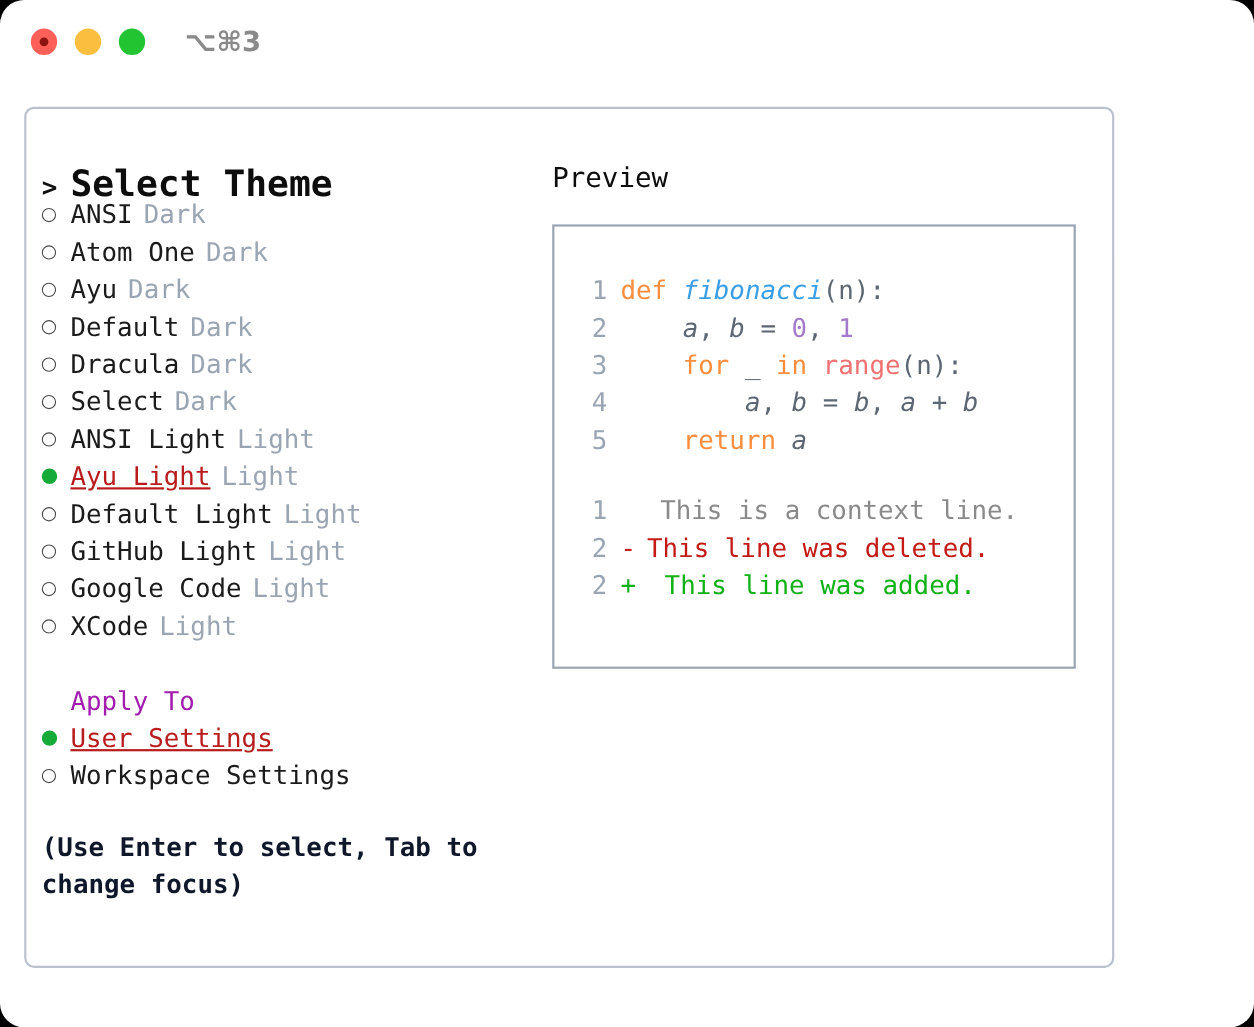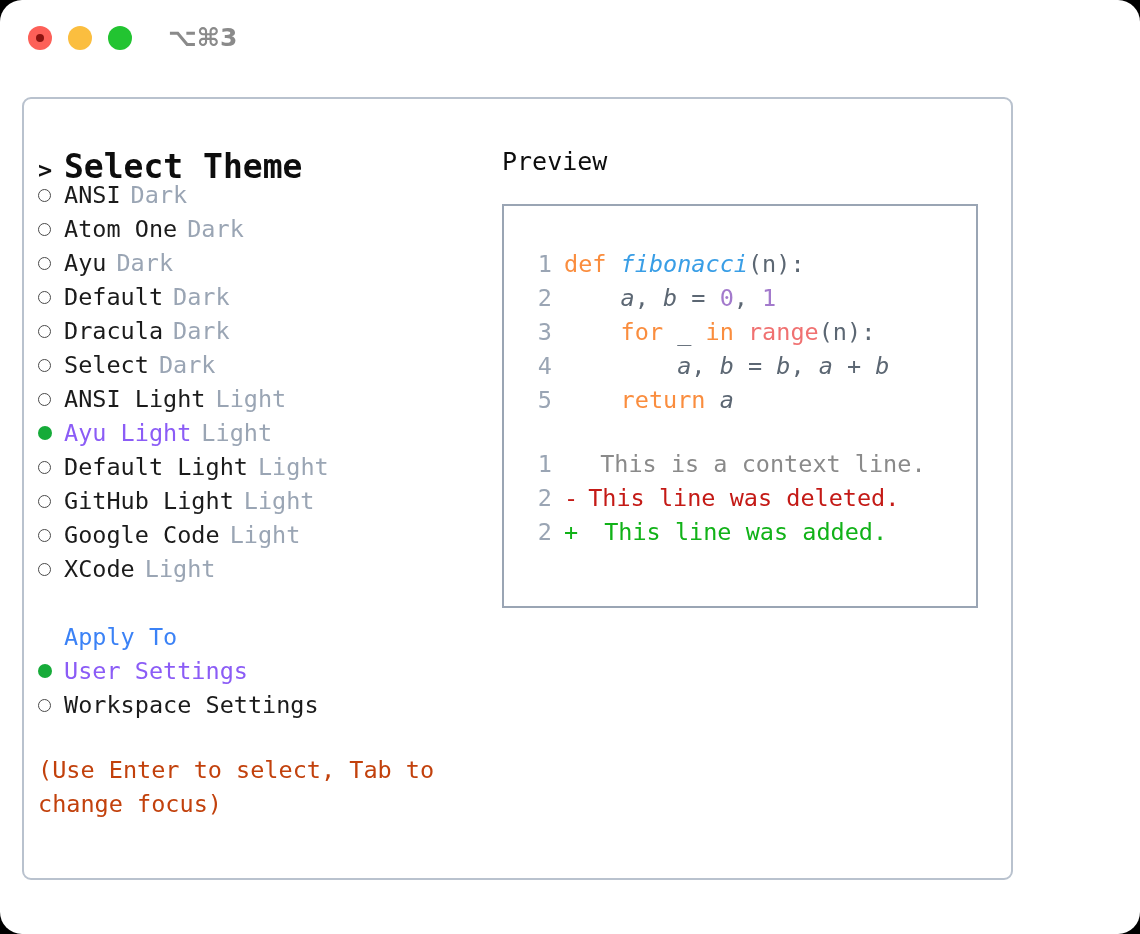--- a/index.html
+++ b/index.html
@@ -125,43 +125,44 @@
     display: inline-block;
     width: 14px;
     height: 14px;
     border-radius: 50%;
     background: #16ab39;
   }
   .label {
     color: #1b1b1b;
     font-weight: normal;
   }
-  .label.selected { color: #8b5cf6; }
+  .label.selected { color: #b91c1c; text-decoration: underline; }
   .tag {
     color: #9aa5b4;
     margin-left: 10px;
   }
   .heading {
     font-weight: bold;
     font-size: 33px;
     color: #0d0d0d;
   }
   .section-head {
     font-size: 23.5px;
-    color: #3b82f6;
+    color: #a21caf;
   }
   .spacer { height: 34px; }
   .spacer-sm { height: 24px; }
 
   .hint {
     margin-top: 4px;
     font-size: 23.5px;
     line-height: 34px;
-    color: #c2410c;
+    color: #0f172a;
     width: 420px;
+    font-weight: bold;
   }
 
   
   .right-col {
     position: absolute;
     left: 478px;
     top: 48px;
     width: 500px;
   }
   .preview-title {

